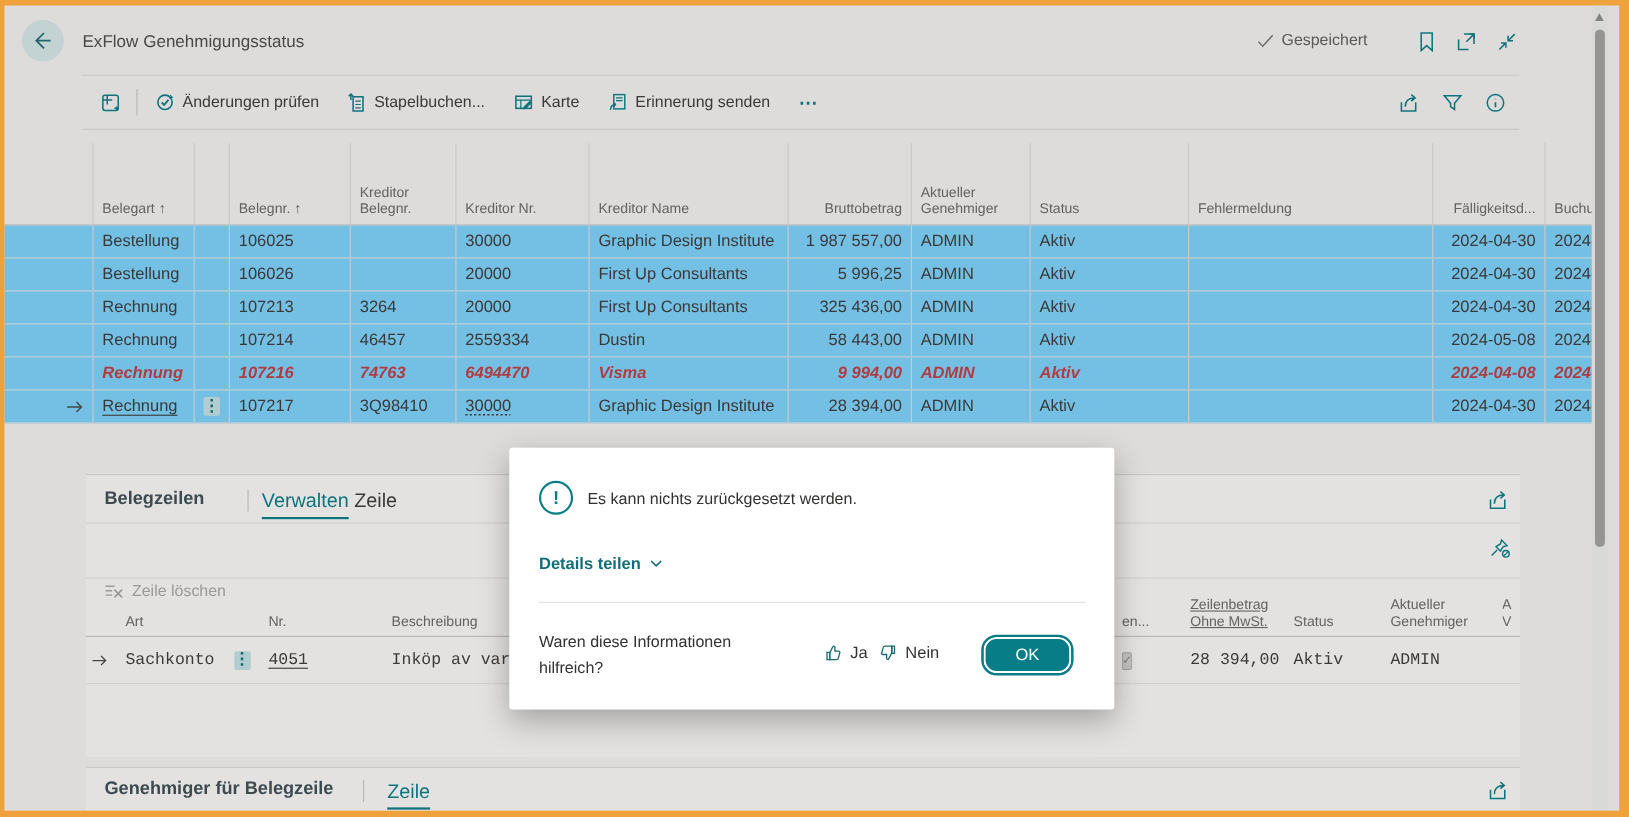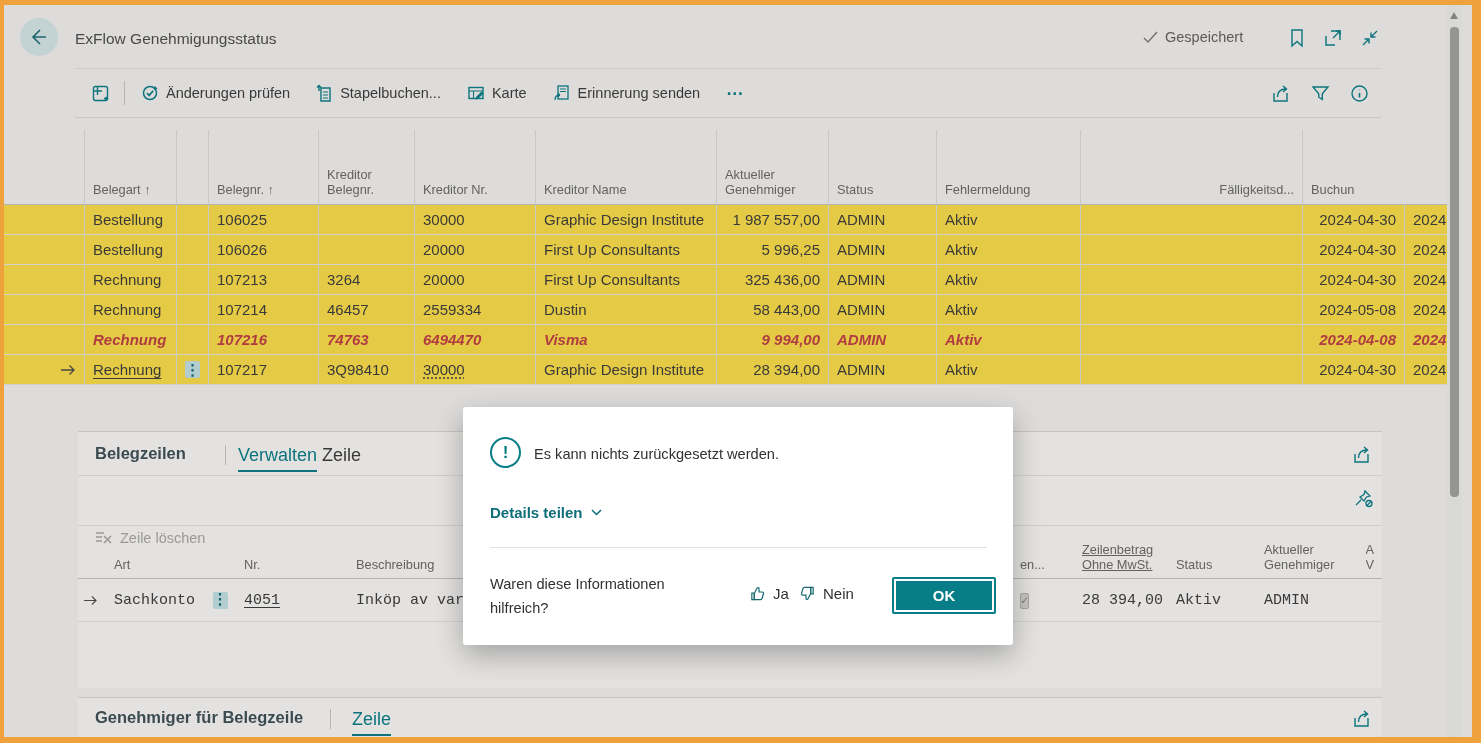--- a/index.html
+++ b/index.html
@@ -37,21 +37,21 @@
 
   
   :root{ --mcols: 80px 92px 32px 110px 96px 121px 181px 112px 108px 144px 222px 102px 1fr; }
   #main-list{ left:4px; top:130px; width:1444px; }
   .mhead{ display:grid; grid-template-columns:var(--mcols); height:75px;
           border-bottom:1px solid #c7c5c3; }
   .mhead > div{ display:flex; align-items:flex-end; padding:0 8px 7px 8px;
                 color:#6a6866; font-size:12.8px; line-height:15px; cursor:pointer; }
   .mhead > div + div{ border-left:1px solid #dedcda; }
   .mrow{ display:grid; grid-template-columns:var(--mcols); height:30px;
-         background:#fde047; border-bottom:1px solid #e7e5e3; }
+         background:#7dd3fc; border-bottom:1px solid #e7e5e3; }
   .mrow > div{ line-height:29px; padding:0 8px; white-space:nowrap; overflow:hidden; }
   .mrow > div + div{ border-left:1px solid #e1dfdd; }
   .r{ text-align:right; justify-content:flex-end; }
   .error-row{ color:#c13c43; font-weight:bold; font-style:italic; }
   .u-solid{ text-decoration:underline; text-underline-offset:3px; }
   .u-dotted{ text-decoration:underline dotted; text-underline-offset:3px; }
   .gutter{ display:flex; align-items:center; justify-content:flex-end; padding-right:6px; }
   .dots-box{ width:24px; height:26px; margin:2px auto 0; background:#c2e2e4; border-radius:2px;
              color:#0b6a72; font-weight:bold; font-size:15px; text-align:center; line-height:25px; cursor:pointer;}
   .dots-cell{ padding:0 !important; text-align:center; }
@@ -88,23 +88,23 @@
              border:2px solid #0a7e86; color:#0a7e86; font-weight:bold; font-size:17px;
              display:flex; align-items:center; justify-content:center; }
   #dlg-msg{ left:71px; top:39px; font-size:14.6px; color:#323130; }
   #dlg-details{ left:27px; top:97px; display:flex; align-items:center; gap:8px;
                 color:#0f6e79; font-weight:bold; font-size:15px; cursor:pointer; }
   #dlg-divider{ left:27px; top:140px; width:497px; height:1px; background:#e4e2e0; }
   #dlg-feedback{ left:27px; top:165px; width:215px; font-size:14.6px; color:#323130; line-height:24px; }
   .fb-opt{ display:flex; align-items:center; gap:7px; font-size:15px; color:#323130;
            position:absolute; top:178px; cursor:pointer; }
   #fb-yes{ left:286px; } #fb-no{ left:336px; }
-  #ok-btn{ position:absolute; left:429px; top:170px; width:104px; height:37px;
-           background:#077d87; color:#fff; font-weight:bold; font-size:15px;
-           border:2px solid #077d87; box-shadow:inset 0 0 0 2px #fff; border-radius:2px;
+  #ok-btn{ position:absolute; left:429px; top:170px; width:84px; height:37px;
+           background:#077d87; color:#fff; font-weight:normal; font-size:15px;
+           border:2px solid #077d87; box-shadow:inset 0 0 0 2px #fff; border-radius:14px;
            cursor:pointer; font-family:inherit; }
 
   
   #vscroll{ left:1447px; top:5px; width:15px; height:732px; background:#f0efee; z-index:10; }
   #vthumb{ position:absolute; left:3px; top:22px; width:9px; height:470px; background:#a3a19f; border-radius:4px; }
   #varrow{ position:absolute; left:3px; top:7px; width:0; height:0;
            border-left:4.5px solid transparent; border-right:4.5px solid transparent;
            border-bottom:7px solid #8f8d8b; }
 </style>
 </head>
@@ -228,20 +228,21 @@
 
   <div id="main-list" class="abs">
     <div class="mhead">
       <div></div>
       <div>Belegart ↑</div>
       <div></div>
       <div>Belegnr. ↑</div>
       <div>Kreditor Belegnr.</div>
       <div>Kreditor Nr.</div>
       <div>Kreditor Name</div>
+      <div class="r">Bruttobetrag</div>
       <div>Aktueller Genehmiger</div>
       <div>Status</div>
       <div>Fehlermeldung</div>
       <div class="r">Fälligkeitsd...</div>
       <div>Buchun</div>
     </div>
 
     <div class="mrow">
       <div class="gutter"></div>
       <div>Bestellung</div>

